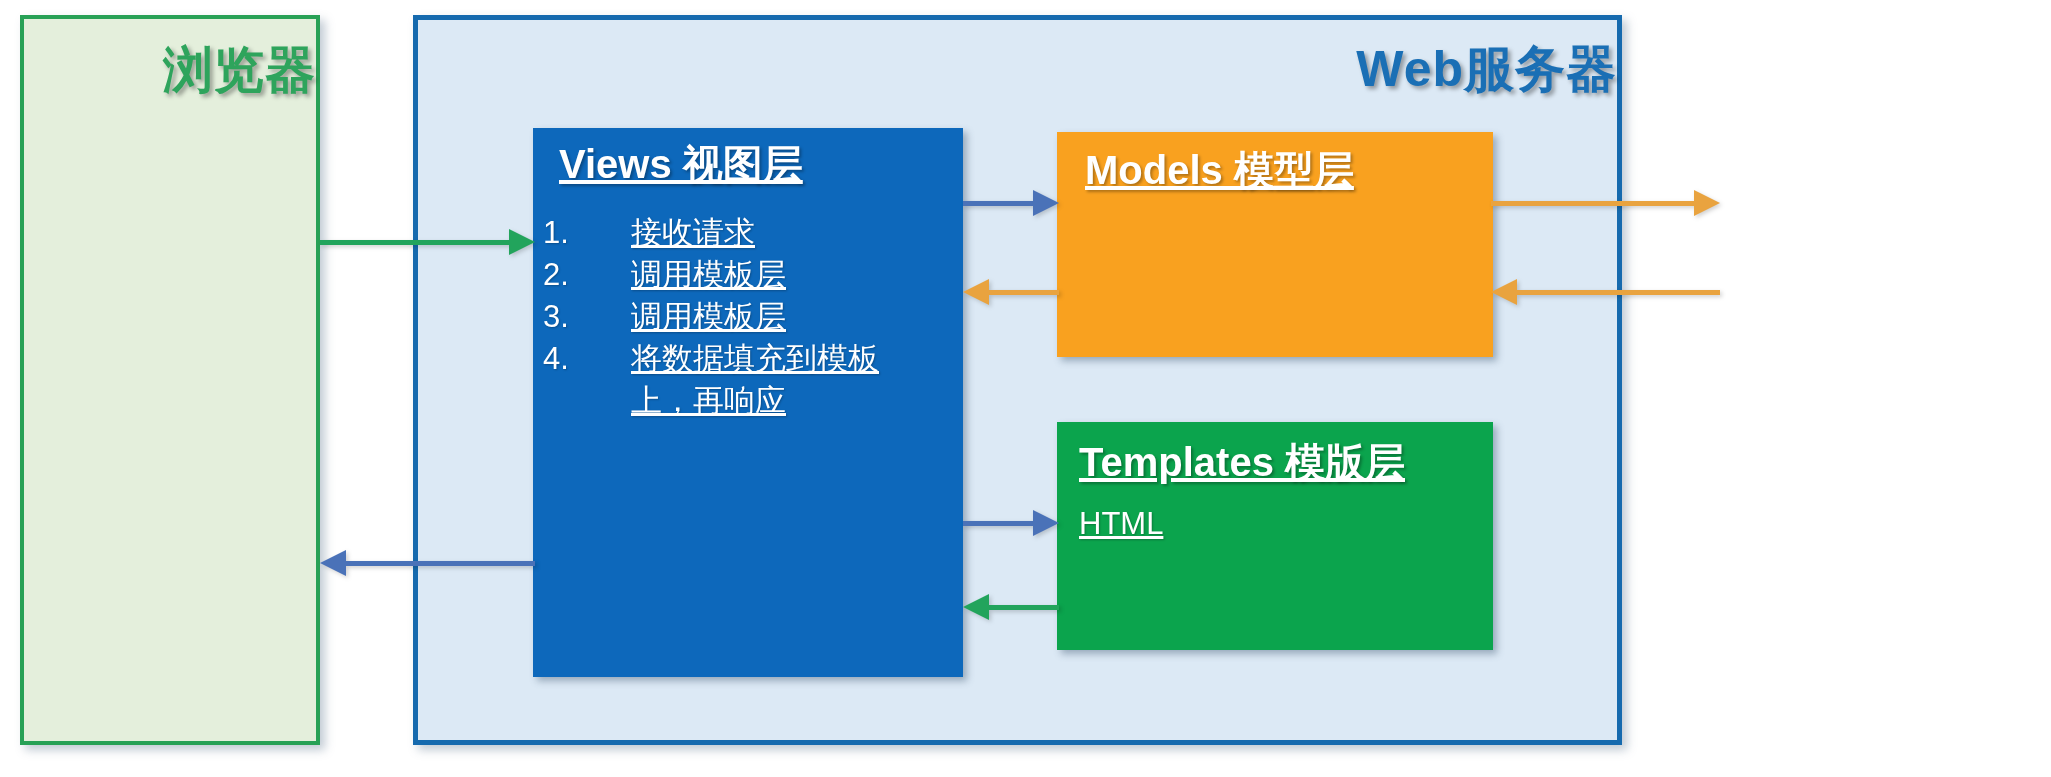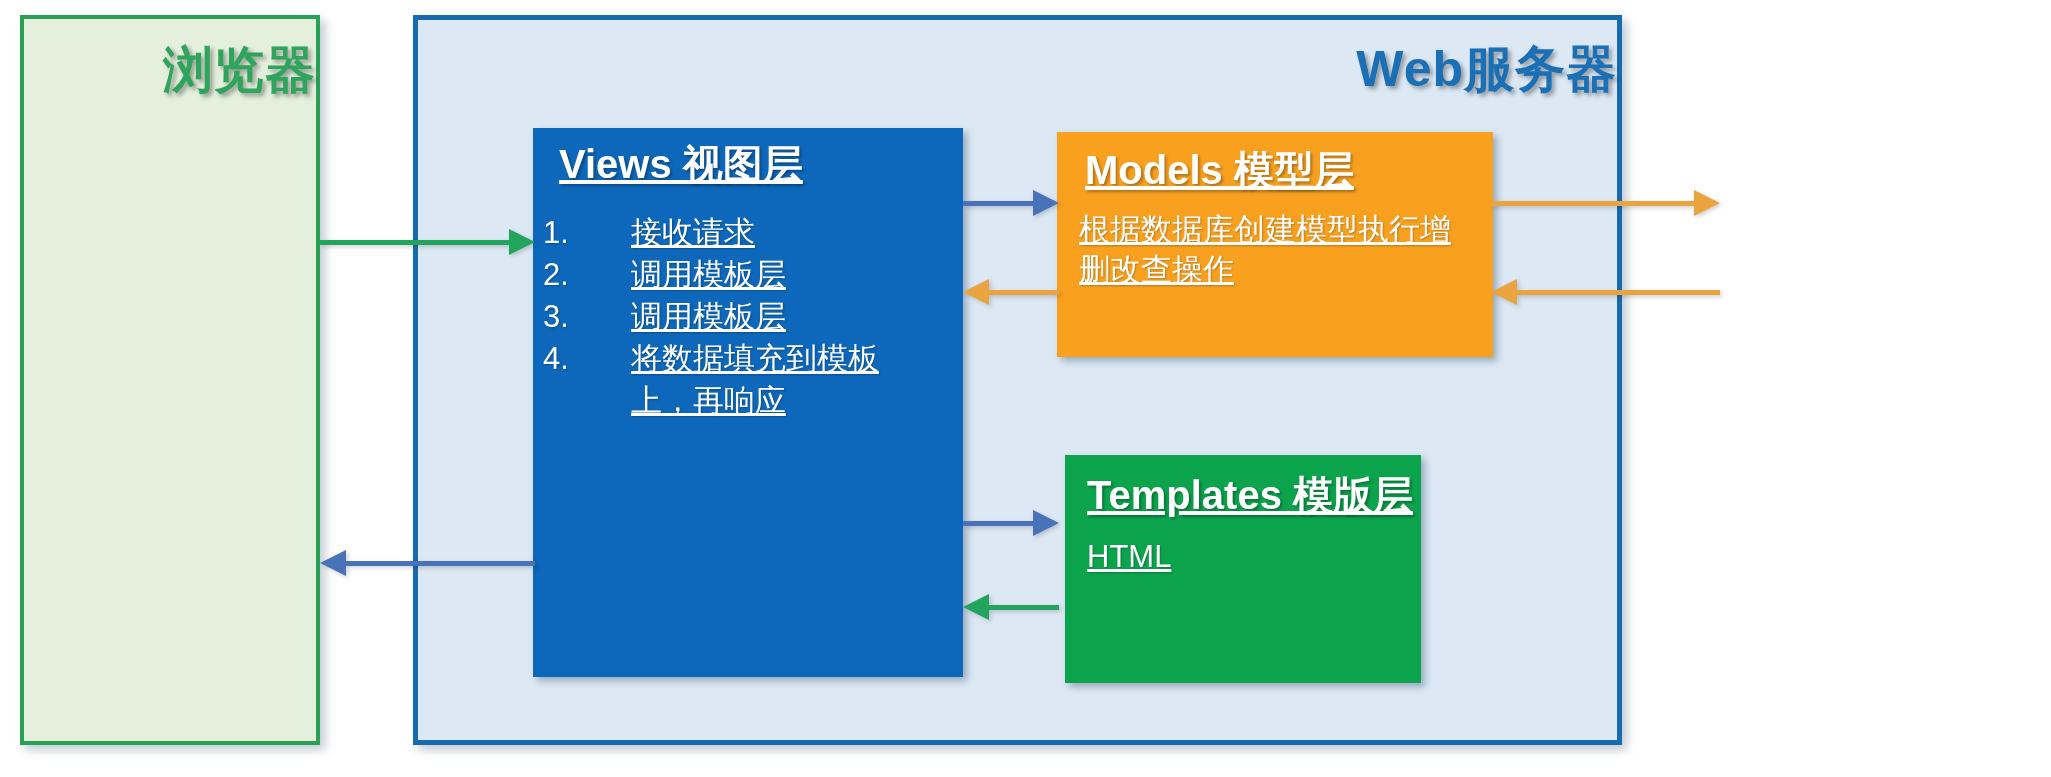--- a/index.html
+++ b/index.html
@@ -16,21 +16,21 @@
                text-shadow:3px 3px 4px rgba(0,0,0,0.35);letter-spacing:1px;text-align:right;}
   .browser-title{margin:24px 0 0 22px;color:var(--green-title);}
   .server-title{margin:22px 0 0 26px;color:var(--blue-title);}
   .db-title{margin:24px 0 0 24px;color:var(--db-title);}
 
   
   .inner-box{position:absolute;box-sizing:border-box;color:#ffffff;
              box-shadow:4px 4px 7px rgba(70,95,120,0.45);text-decoration:underline;}
   .views-box{left:533px;top:128px;width:430px;height:549px;background:var(--views-blue);}
   .models-box{left:1057px;top:132px;width:436px;height:225px;background:var(--models-orange);}
-  .templates-box{left:1057px;top:455px;width:356px;height:228px;background:var(--templates-green);margin-left:8px;}
+  .templates-box{left:1057px;top:422px;width:436px;height:228px;background:var(--templates-green);}
 
   .inner-title{font-size:40px;font-weight:bold;line-height:1.2;
                text-shadow:2px 2px 3px rgba(0,0,0,0.3);}
   .views-box .inner-title{margin:12px 0 0 26px;}
   .models-box .inner-title{margin:14px 0 0 28px;}
   .templates-box .inner-title{margin:16px 0 0 22px;}
 
   .inner-body{font-size:31px;line-height:40px;text-shadow:1px 1px 2px rgba(0,0,0,0.25);}
   .models-body{margin:16px 0 0 22px;width:372px;}
   .templates-body{margin:18px 0 0 22px;}
@@ -70,21 +70,20 @@
     <ol class="views-list">
       <li>接收请求</li>
       <li>调用模板层</li>
       <li>调用模板层</li>
       <li>将数据填充到模板上，再响应</li>
     </ol>
   </div>
 
   <div class="inner-box models-box">
     <div class="inner-title">Models 模型层</div>
-    <div class="inner-body models-body">根据数据库创建模型执行增删改查操作</div>
   </div>
 
   <div class="inner-box templates-box">
     <div class="inner-title">Templates 模版层</div>
     <div class="inner-body templates-body">HTML</div>
   </div>
 
   <div class="arrow head-right" style="left: 320px; top: 228px; width: 215px; --ac: #22a45c;">
     <div class="shaft"></div>
     <div class="head"></div>

